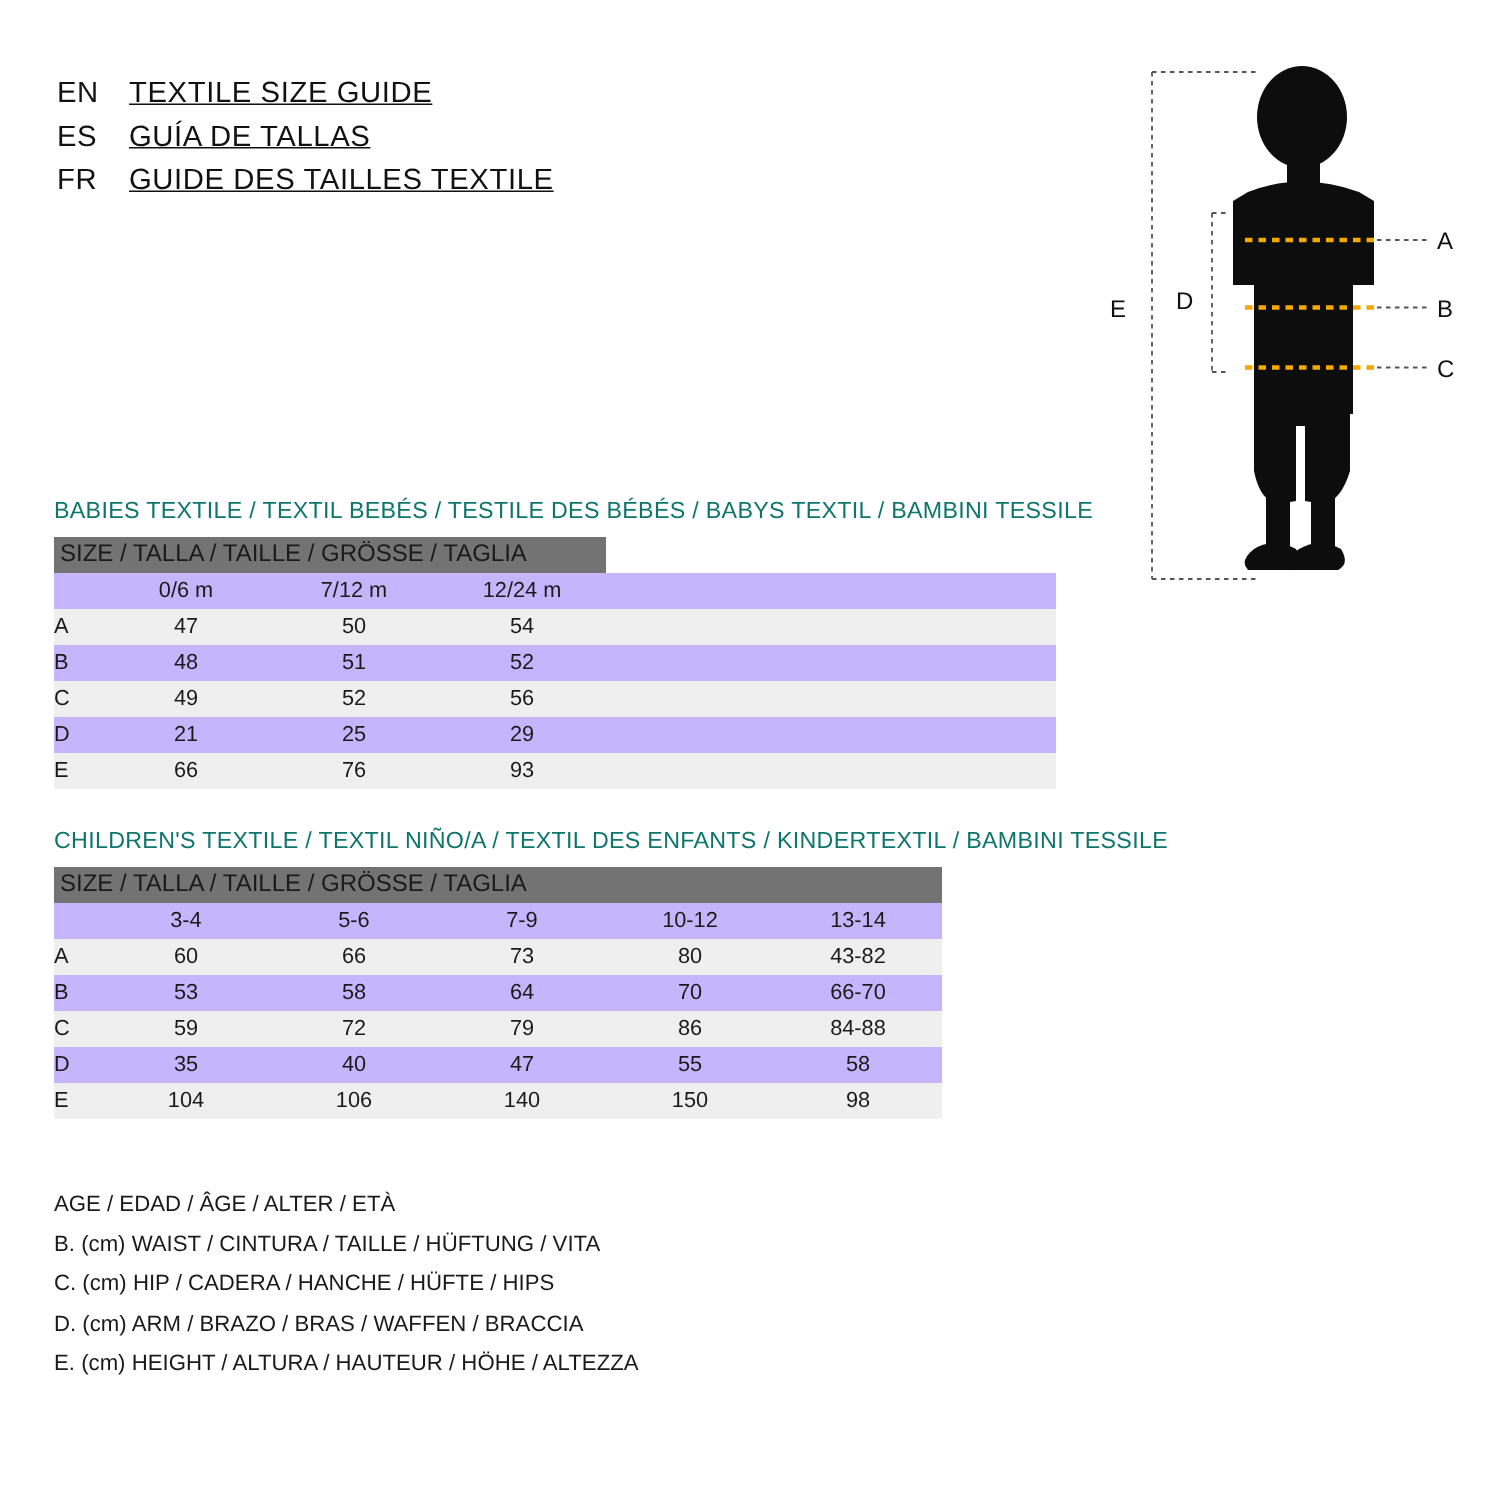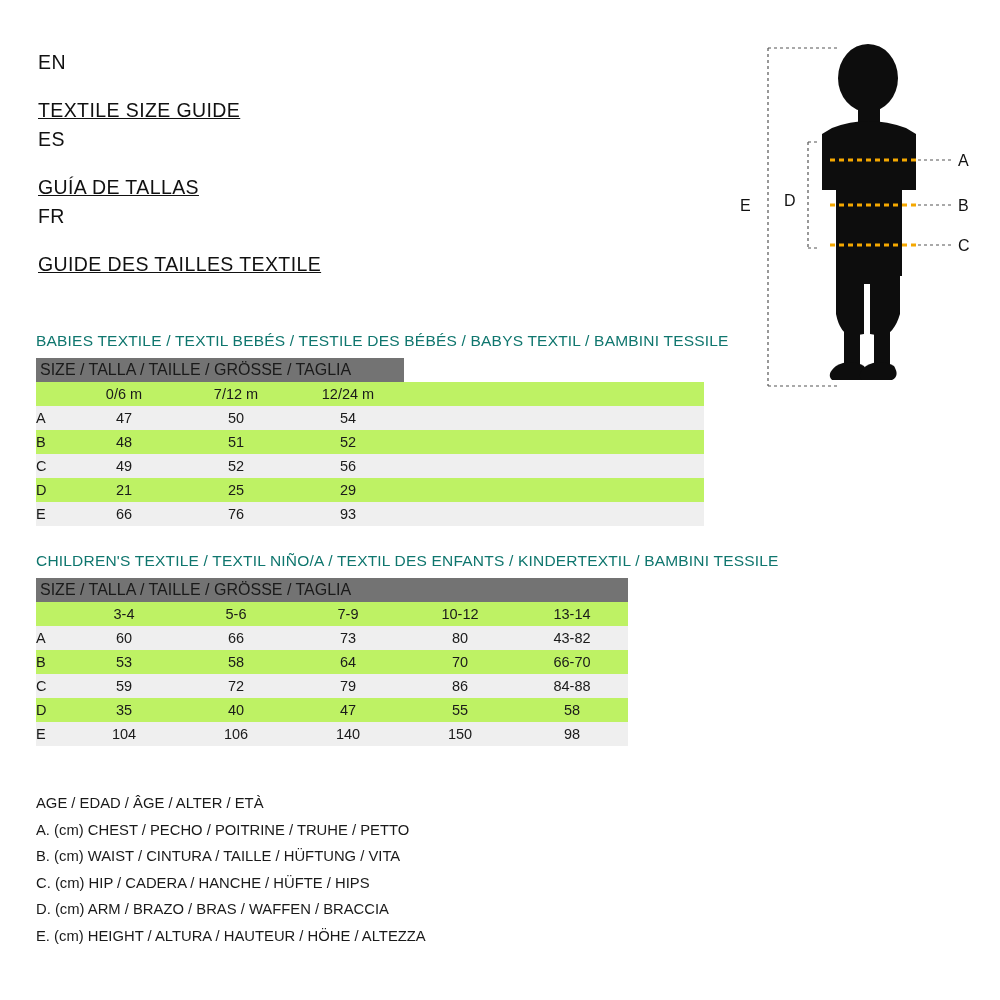--- a/index.html
+++ b/index.html
@@ -23,21 +23,20 @@
     top: 48px;
     width: 520px;
   }
   .title-row {
     display: flex;
     align-items: baseline;
     font-size: 19.5px;
     letter-spacing: 0.4px;
     line-height: 29px;
     color: #111;
-    flex-direction: column;
   }
   .title-lang {
     width: 48px;
     flex: 0 0 48px;
   }
   .title-text {
     flex: 1 1 auto;
     text-decoration: underline;
   }
 
@@ -77,21 +76,21 @@
   }
   .head-row td {
     background: #737373;
     font-size: 16px;
     height: 25px;
   }
   .head-row td.head-label {
     padding-left: 4px;
     white-space: nowrap;
   }
-  .row-light td { background: #bef264; margin-top: 44px; }
+  .row-light td { background: #c4b5fd; margin-top: 44px; }
   .row-shade td { background: #efefef; }
   .col-key {
     width: 32px;
     padding-left: 4px;
   }
   .cell {
     text-align: center;
   }
 
   
@@ -279,18 +278,17 @@
       <td class="cell">140</td>
       <td class="cell">150</td>
       <td class="cell">98</td>
     </tr>
   </tbody>
     </table>
 </div>
 
 <div class="legend">
   <div>AGE / EDAD / ÂGE / ALTER / ETÀ</div>
-  <div>A. (cm) CHEST / PECHO / POITRINE / TRUHE / PETTO</div>
   <div>B. (cm) WAIST / CINTURA / TAILLE / HÜFTUNG / VITA</div>
   <div>C. (cm) HIP / CADERA / HANCHE / HÜFTE / HIPS</div>
   <div>D. (cm) ARM / BRAZO / BRAS / WAFFEN / BRACCIA</div>
   <div>E. (cm) HEIGHT / ALTURA / HAUTEUR / HÖHE / ALTEZZA</div>
 </div>
 
 </body></html>

